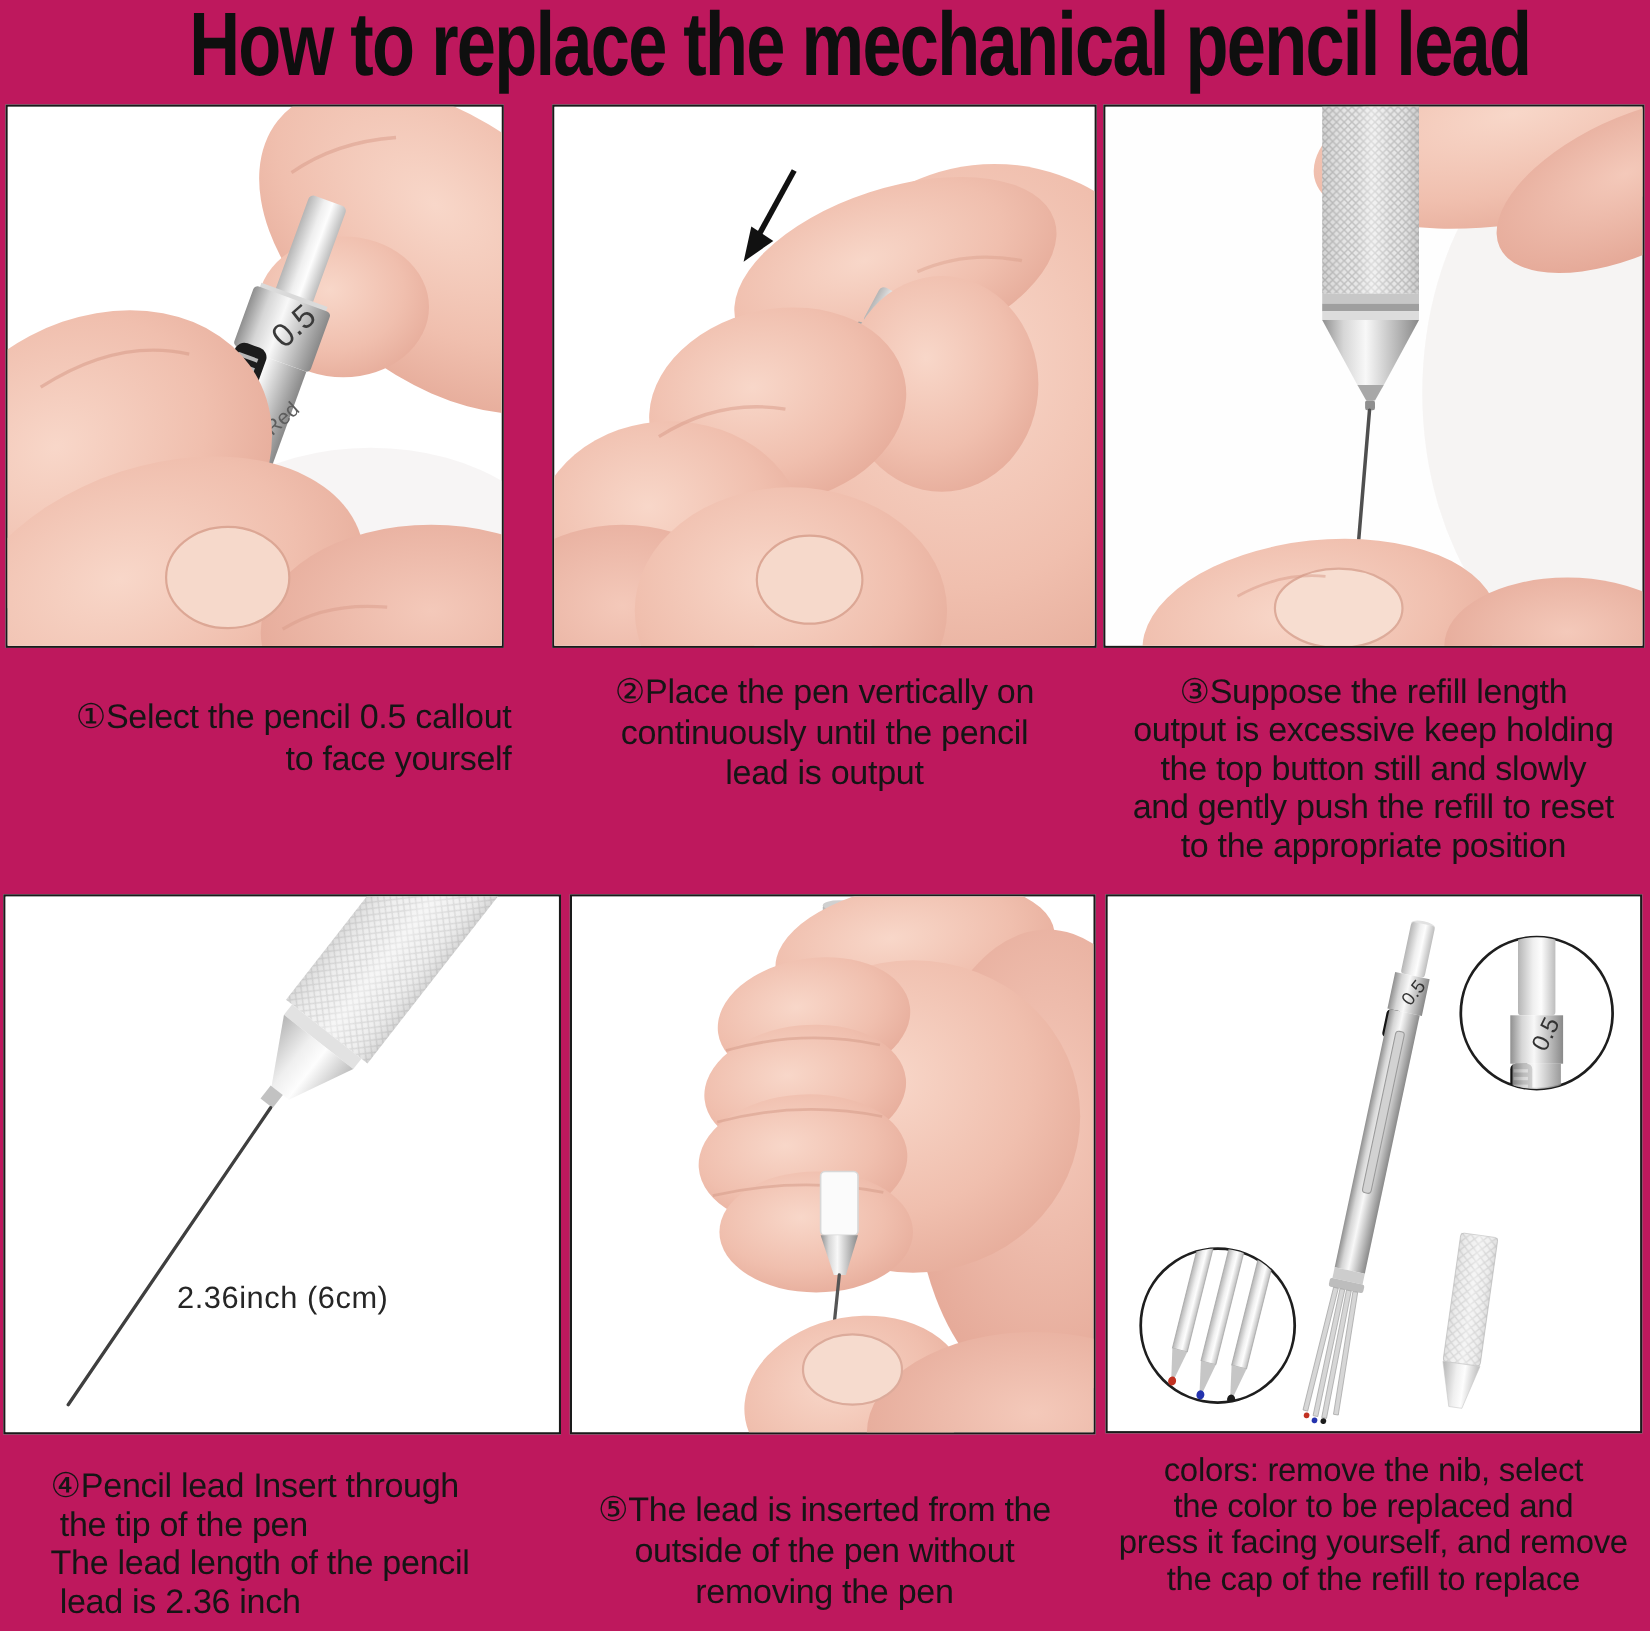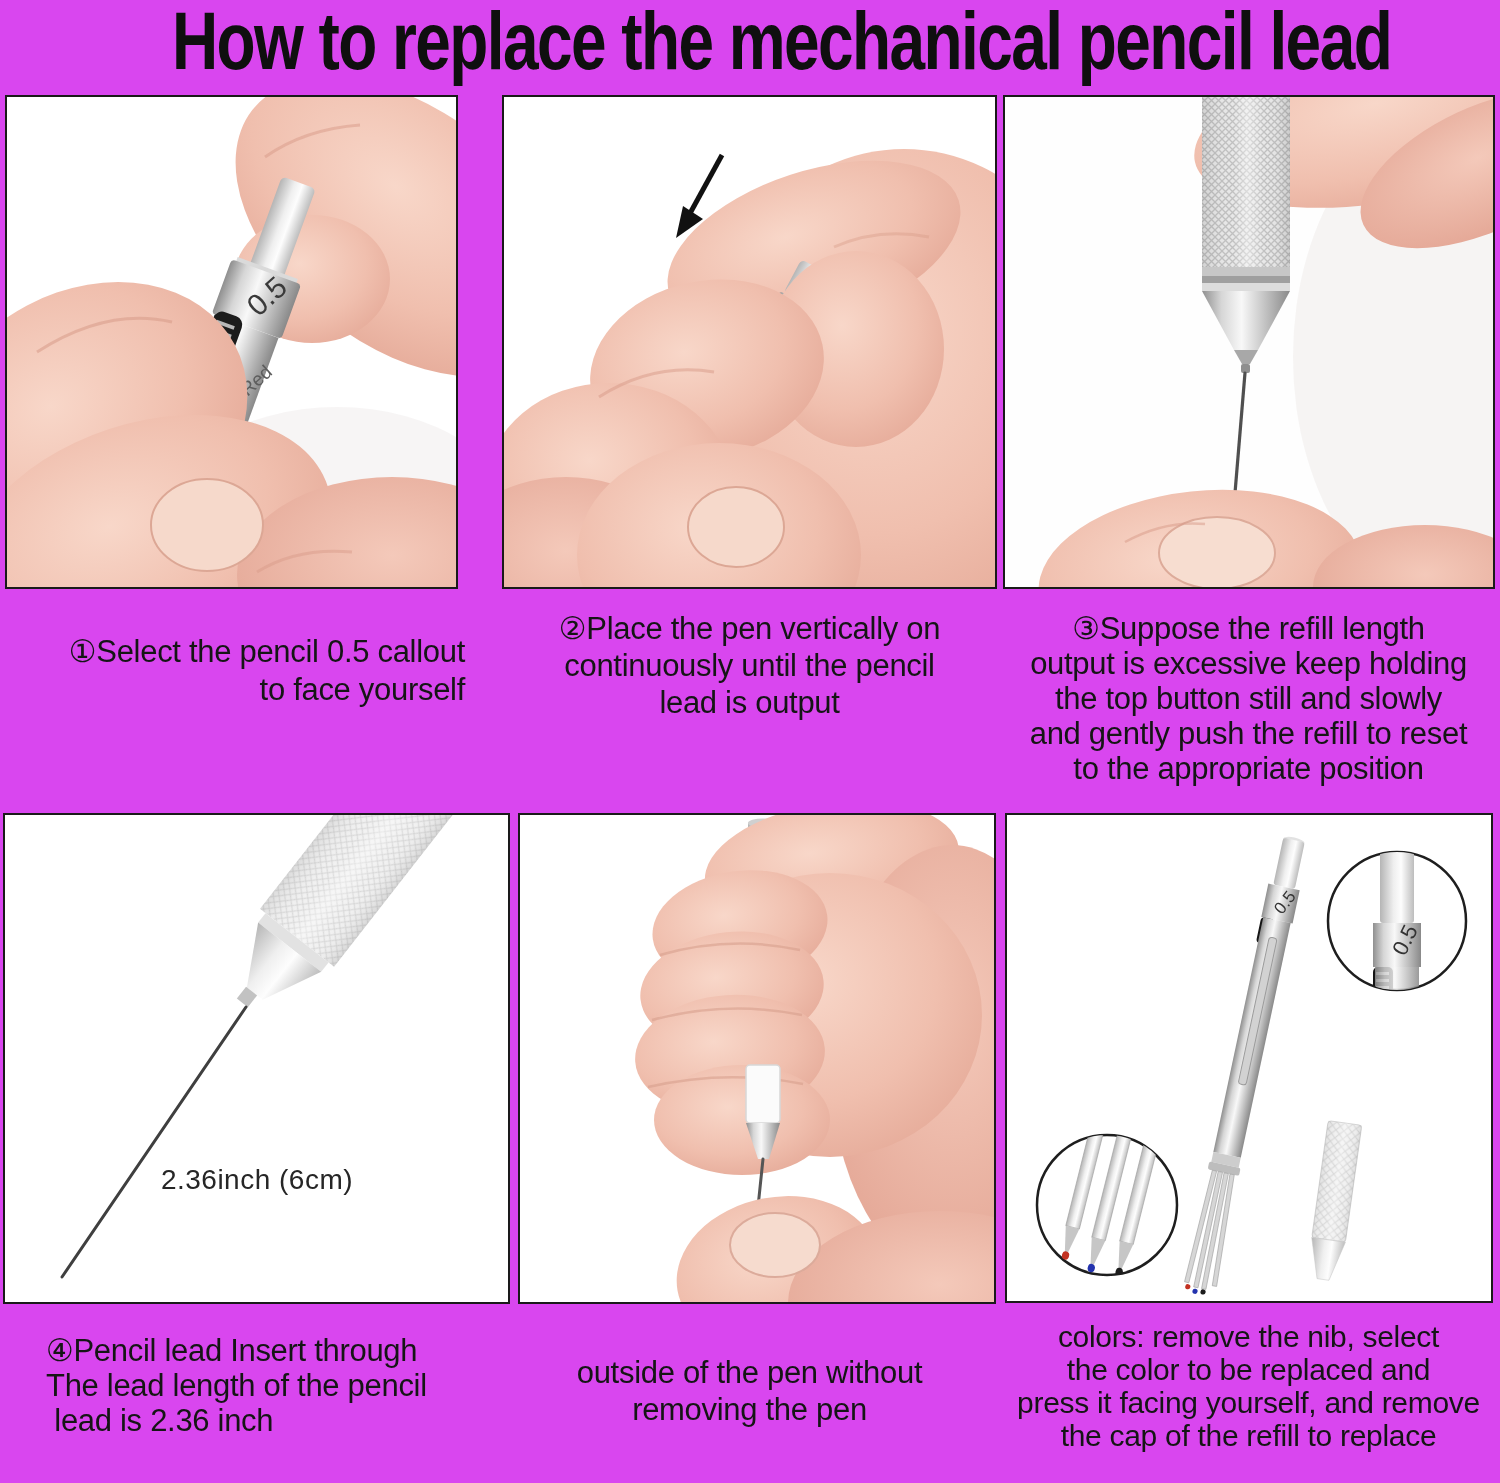--- a/index.html
+++ b/index.html
@@ -1,16 +1,16 @@
 <!DOCTYPE html>
 <html><head>
 <meta charset="utf-8">
 <style>
   html,body{margin:0;padding:0;background:#fff;}
-  .canvas{position:relative;width:1500px;height:1483px;background:#d946ef;overflow:hidden;
+  .canvas{position:relative;width:1500px;height:1483px;background:#be185d;overflow:hidden;
           font-family:"Liberation Sans","DejaVu Sans",sans-serif;}
   .title-wrap{position:absolute;left:0;top:-6px;width:1500px;text-align:center;}
   .title-inner{display:inline-block;transform:scaleX(0.78);transform-origin:50% 50%;
     font-size:82px;font-weight:700;letter-spacing:-2px;color:#0f0f0f;white-space:nowrap;}
   .panel{position:absolute;border:2px solid #1a1a1a;background:#fff;box-sizing:border-box;}
   .panel svg{display:block;width:100%;height:100%;}
   #p1{left:5px;top:95px;width:453px;height:494px;}
   #p2{left:502px;top:95px;width:495px;height:494px;}
   #p3{left:1003px;top:95px;width:492px;height:494px;}
   #p4{left:3px;top:813px;width:507px;height:491px;}
@@ -300,24 +300,26 @@
   </div>
   <div class="cap" id="c3">
     <div>③Suppose the refill length</div>
     <div>output is excessive keep holding</div>
     <div>the top button still and slowly</div>
     <div>and gently push the refill to reset</div>
     <div>to the appropriate position</div>
   </div>
   <div class="cap" id="c4">
     <div>④Pencil lead Insert through</div>
+    <div> the tip of the pen</div>
     <div>The lead length of the pencil</div>
     <div> lead is 2.36 inch</div>
   </div>
   <div class="cap" id="c5">
+    <div>⑤The lead is inserted from the</div>
     <div>outside of the pen without</div>
     <div>removing the pen</div>
   </div>
   <div class="cap" id="c6">
     <div>colors: remove the nib, select</div>
     <div>the color to be replaced and</div>
     <div>press it facing yourself, and remove</div>
     <div>the cap of the refill to replace</div>
   </div>
 

